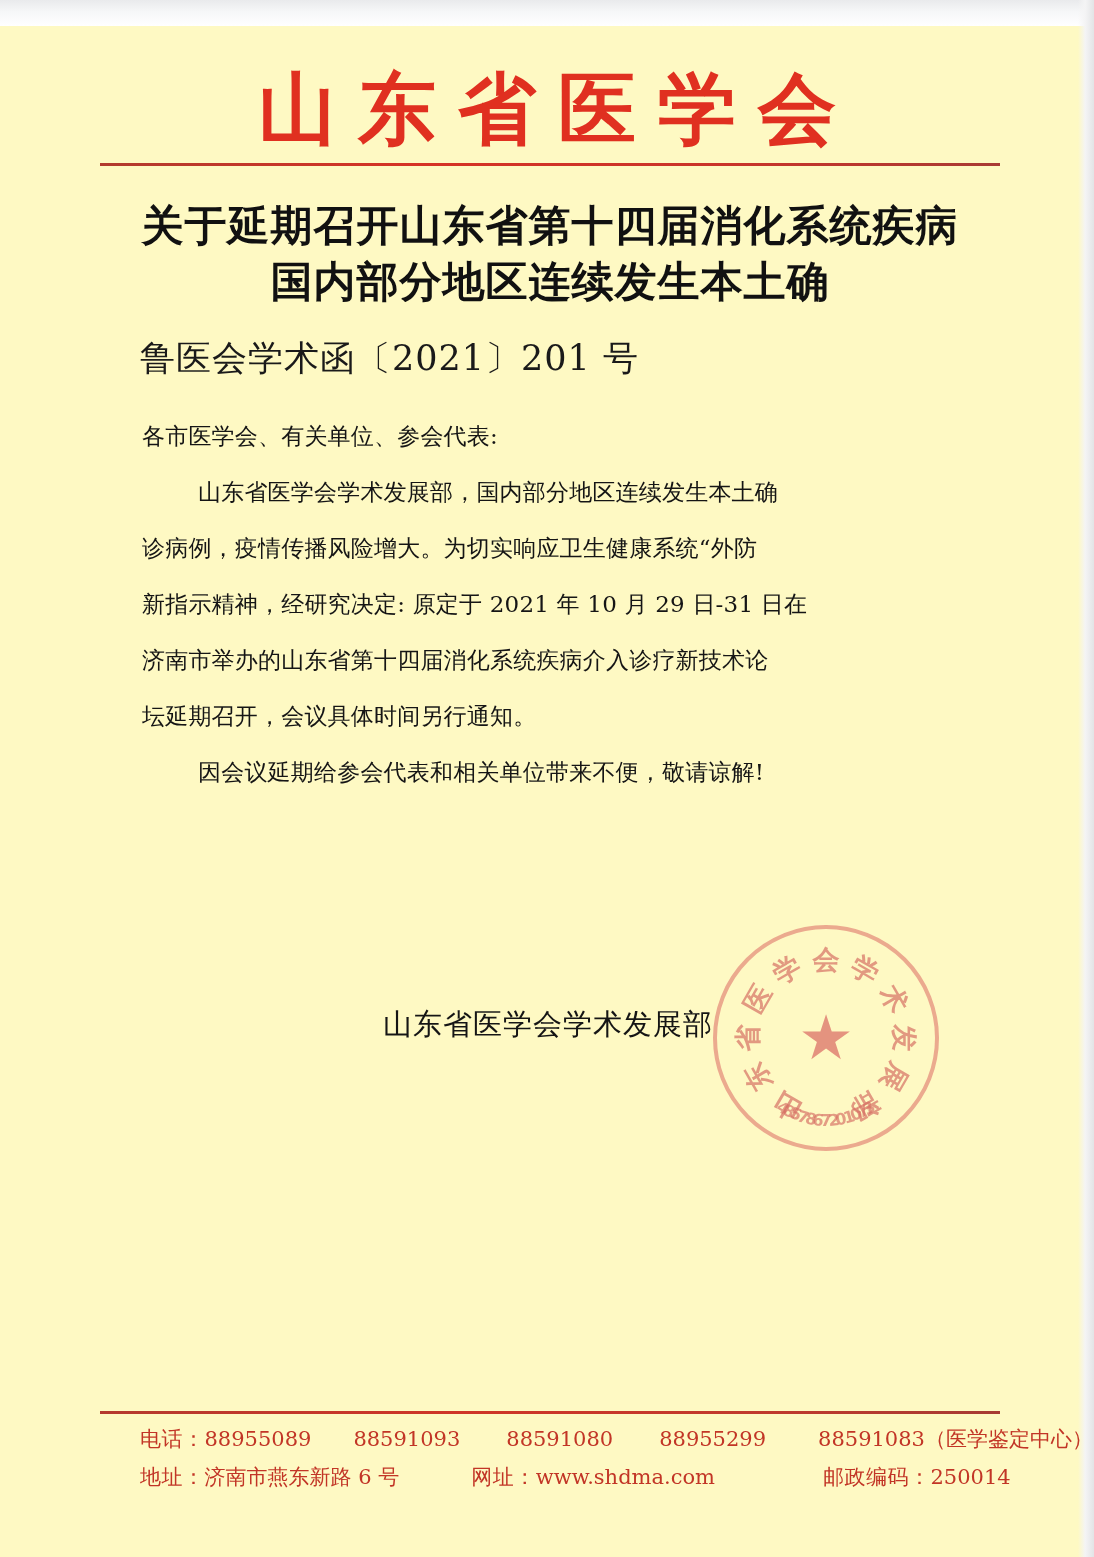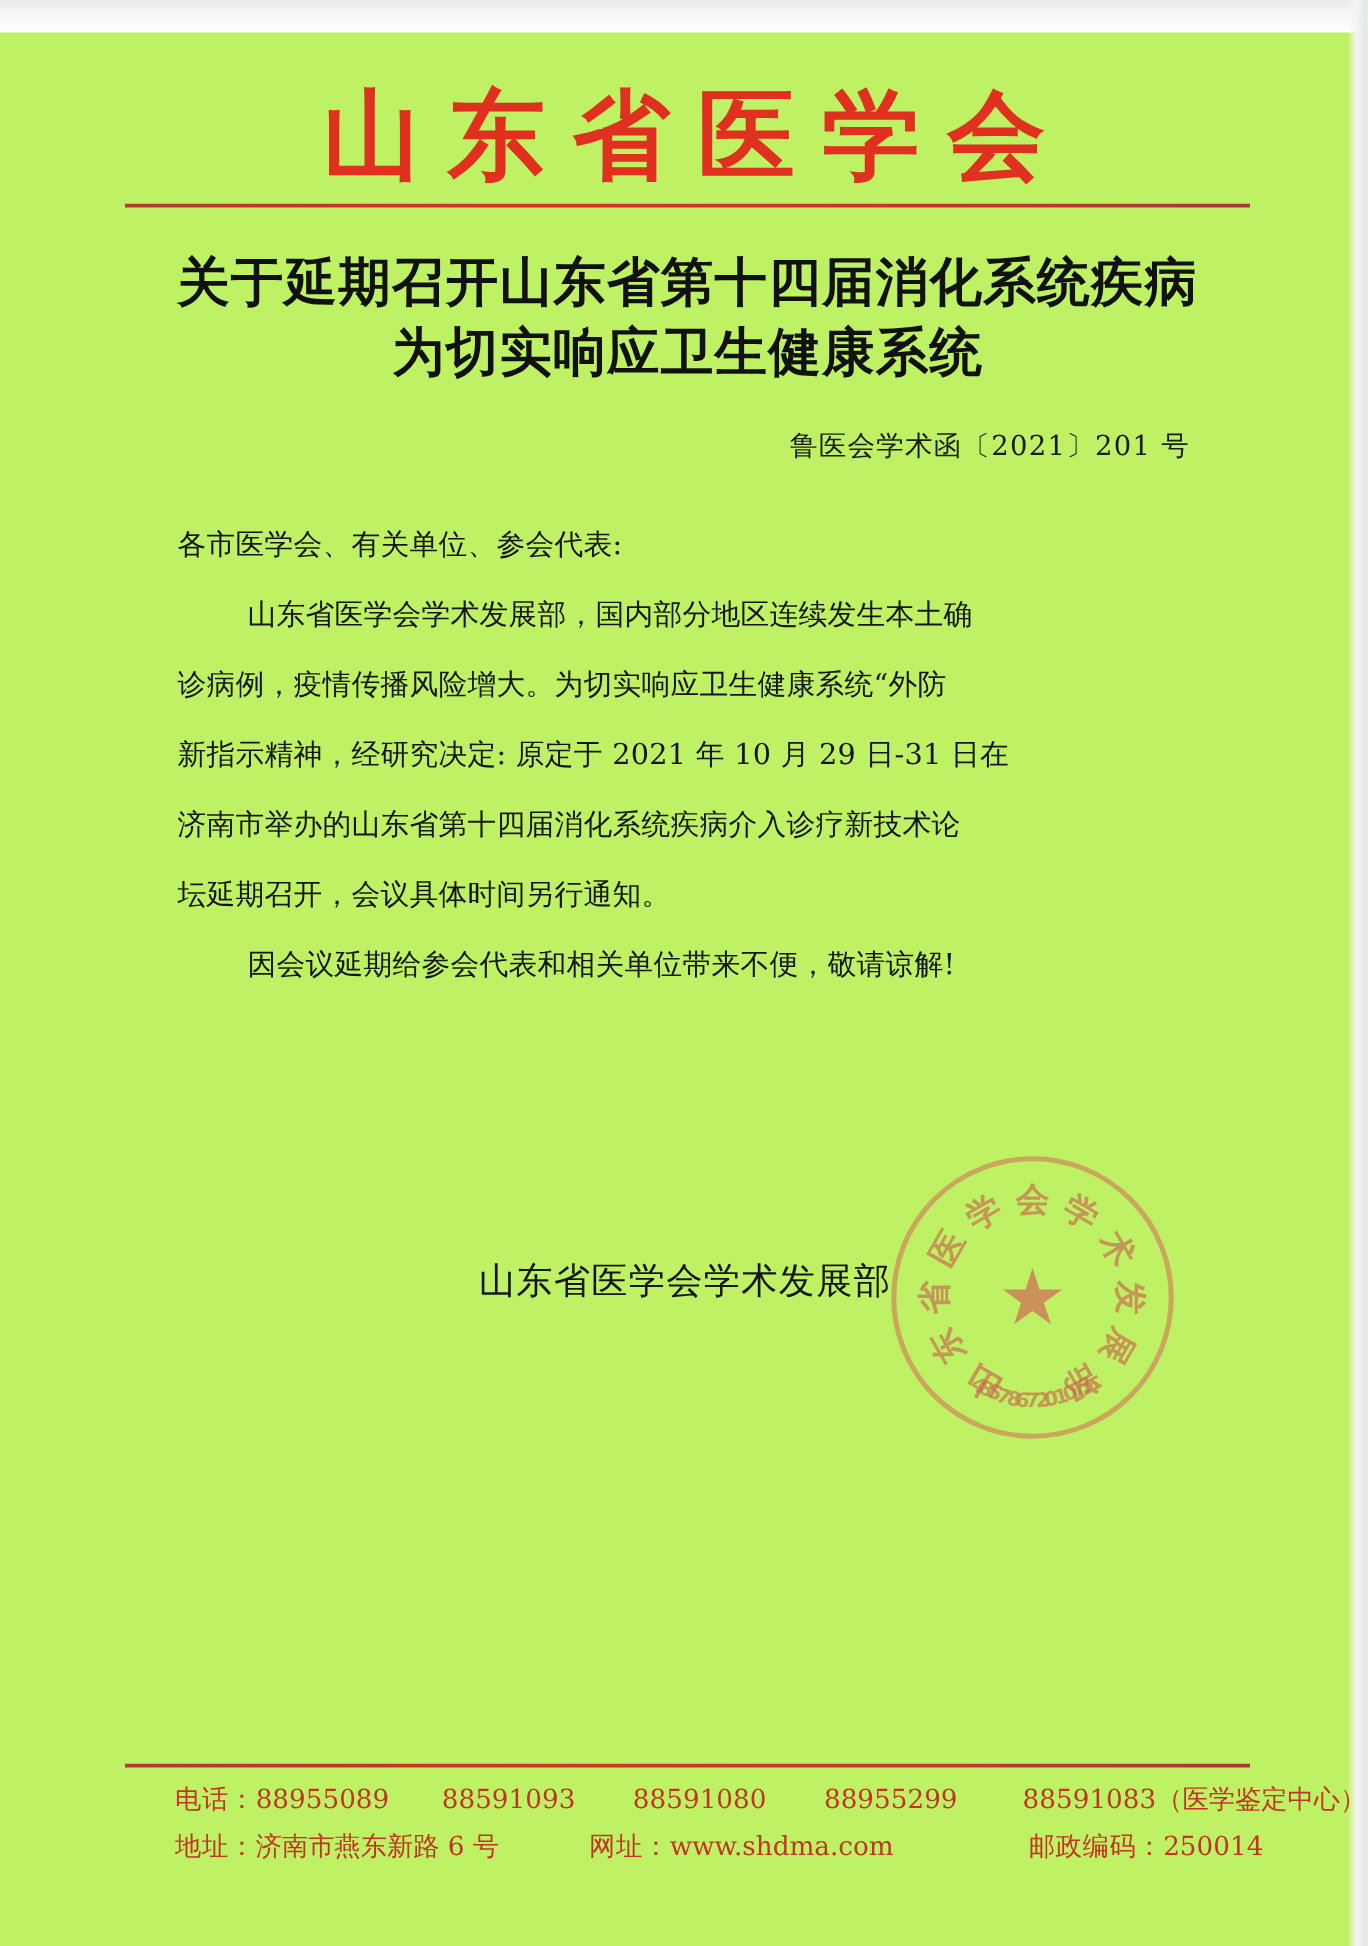--- a/index.html
+++ b/index.html
@@ -9,21 +9,21 @@
     background: #ffffff;
   }
   body {
     font-family: "DejaVu Sans", "Liberation Sans", sans-serif;
   }
   .page {
     position: relative;
     width: 1094px;
     height: 1557px;
     margin: 0 auto;
-    background: #bef264;
+    background: #fef9c3;
     overflow: hidden;
   }
   
   .scan-top-shade {
     position: absolute;
     top: 0; left: 0;
     width: 1094px; height: 26px;
     background: linear-gradient(to bottom, #e9eaec 0%, #f6f7f8 45%, #ffffff 100%);
     pointer-events: none;
   }
@@ -77,23 +77,22 @@
     letter-spacing: 1px;
   }
   .doc-title .tline { display: block; white-space: nowrap; }
 
   
   .doc-number {
     position: absolute;
     top: 340px;
     left: 140px;
     width: 812px;
-    text-align: right;
-    font-family: "DejaVu Serif", "Liberation Serif", serif;
-    font-size: 22px;
+    font-family: "DejaVu Serif", "Liberation Serif", serif;
+    font-size: 35px;
     line-height: 36px;
     color: #1a1a1a;
     letter-spacing: 1px;
   }
 
   
   .body-block {
     position: absolute;
     top: 408px;
     left: 142px;
@@ -224,21 +223,21 @@
   <div class="scan-top-shade"></div>
   <div class="scan-right-shade"></div>
 
   <div class="letterhead">
     <div class="letterhead-title">山东省医学会</div>
   </div>
   <div class="letterhead-rule"></div>
 
   <div class="doc-title">
     <span class="tline">关于延期召开山东省第十四届消化系统疾病</span>
-    <span class="tline">为切实响应卫生健康系统</span>
+    <span class="tline">国内部分地区连续发生本土确</span>
   </div>
 
   <div class="doc-number">鲁医会学术函〔2021〕201 号</div>
 
   <div class="body-block">
     <span class="body-line">各市医学会、有关单位、参会代表:</span>
     <span class="body-line indent">山东省医学会学术发展部，国内部分地区连续发生本土确</span>
     <span class="body-line">诊病例，疫情传播风险增大。为切实响应卫生健康系统“外防</span>
     <span class="body-line">新指示精神，经研究决定: 原定于 2021 年 10 月 29 日-31 日在</span>
     <span class="body-line">济南市举办的山东省第十四届消化系统疾病介入诊疗新技术论</span>

